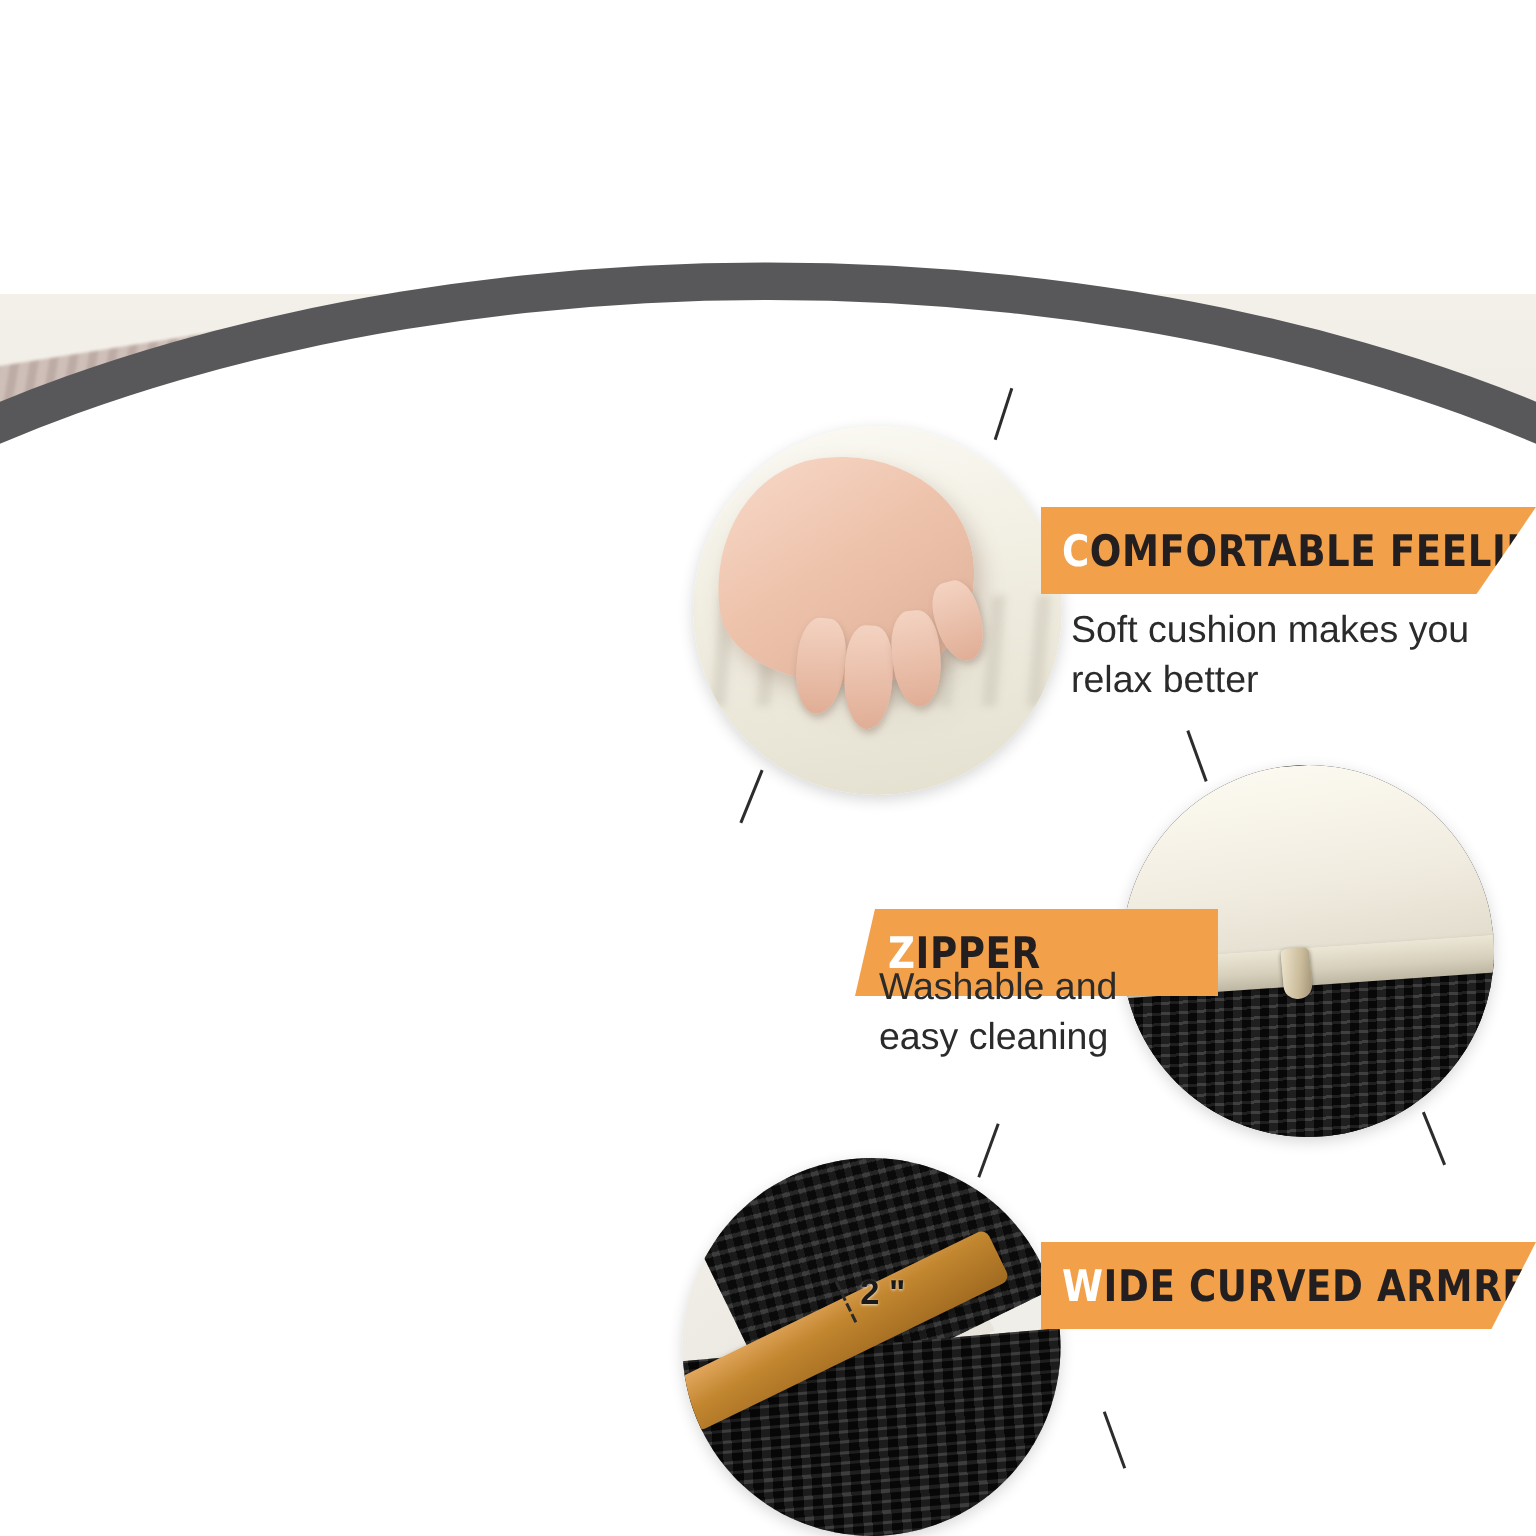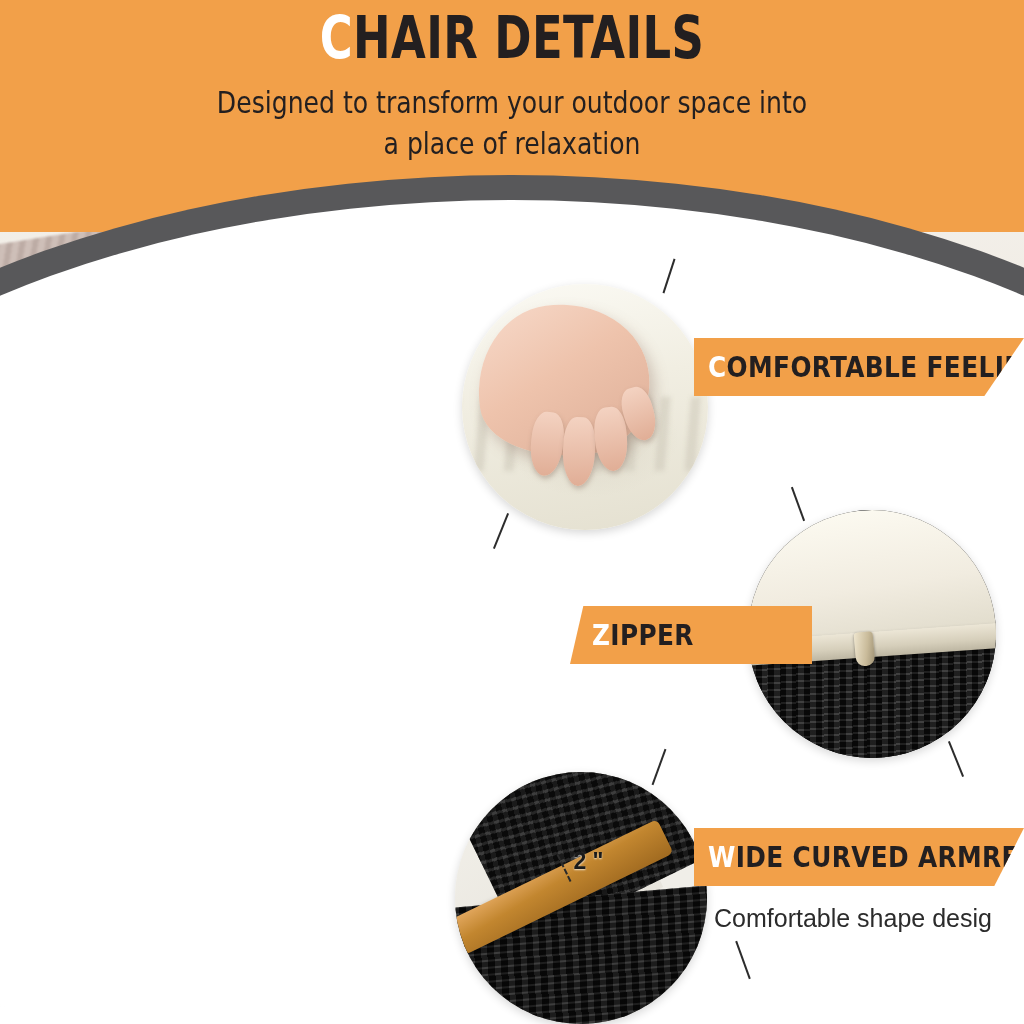--- a/index.html
+++ b/index.html
@@ -347,25 +347,20 @@
     <div class="wv chair-front"></div>
     <div class="arm-l"></div>
     <div class="arm-r"></div>
     <div class="cushion"></div>
     <div class="leg leg-fl"></div>
     <div class="leg leg-bl"></div>
     <div class="leg leg-br"></div>
     <div class="leg leg-fr"></div>
   </div>
 
-  <div class="header">
-    <div class="title"><span class="lead">C</span><span>HAIR DETAILS</span></div>
-    <div class="subtitle">Designed to transform your outdoor space into
-a place of relaxation</div>
-  </div>
   <div class="arc-gray"></div>
   <div class="arc-white"></div>
 
   <div class="lead-line" style="left:668px; top:258px; width:2px; height:36px; transform:rotate(18deg);"></div>
   <div class="lead-line" style="left:500px; top:512px; width:2px; height:38px; transform:rotate(22deg);"></div>
   <div class="lead-line" style="left:797px; top:486px; width:2px; height:36px; transform:rotate(-20deg);"></div>
   <div class="lead-line" style="left:955px; top:740px; width:2px; height:38px; transform:rotate(-22deg);"></div>
   <div class="lead-line" style="left:658px; top:748px; width:2px; height:38px; transform:rotate(20deg);"></div>
   <div class="lead-line" style="left:742px; top:940px; width:2px; height:40px; transform:rotate(-20deg);"></div>
 
@@ -373,41 +368,44 @@
     <div class="pad-img"></div>
     <div class="hand"></div>
     <div class="fng f1"></div>
     <div class="fng f2"></div>
     <div class="fng f3"></div>
     <div class="fng f4"></div>
   </div>
   <div class="banner b1">
     <span class="banner-label"><span class="lead">C</span><span>OMFORTABLE FEELING</span></span>
   </div>
+  <div class="body-text t1">Soft cushion makes you
+relax better</div>
 
   <div class="circ circ2">
     <div class="zip-img">
       <div class="zip-top"></div>
       <div class="zip-rattan"></div>
       <div class="zip-band"></div>
       <div class="zip-pull"></div>
     </div>
   </div>
   <div class="banner b2">
     <span class="banner-label"><span class="lead">Z</span><span>IPPER</span></span>
   </div>
+  <div class="body-text t2">Washable and
+easy cleaning</div>
 
   <div class="circ circ3">
     <div class="arm-img">
       <div class="arm-pale"></div>
       <div class="arm-rattan-top"></div>
       <div class="arm-rattan-bot"></div>
       <div class="arm-wood"></div>
       <div class="dim-tick"></div>
       <div class="dim-label">2 "</div>
     </div>
   </div>
   <div class="banner b3">
     <span class="banner-label"><span class="lead">W</span><span>IDE CURVED ARMREST</span></span>
   </div>
-  <div class="body-text t3">Comfortable shape desig</div>
 
 </div>
 
 </body></html>

